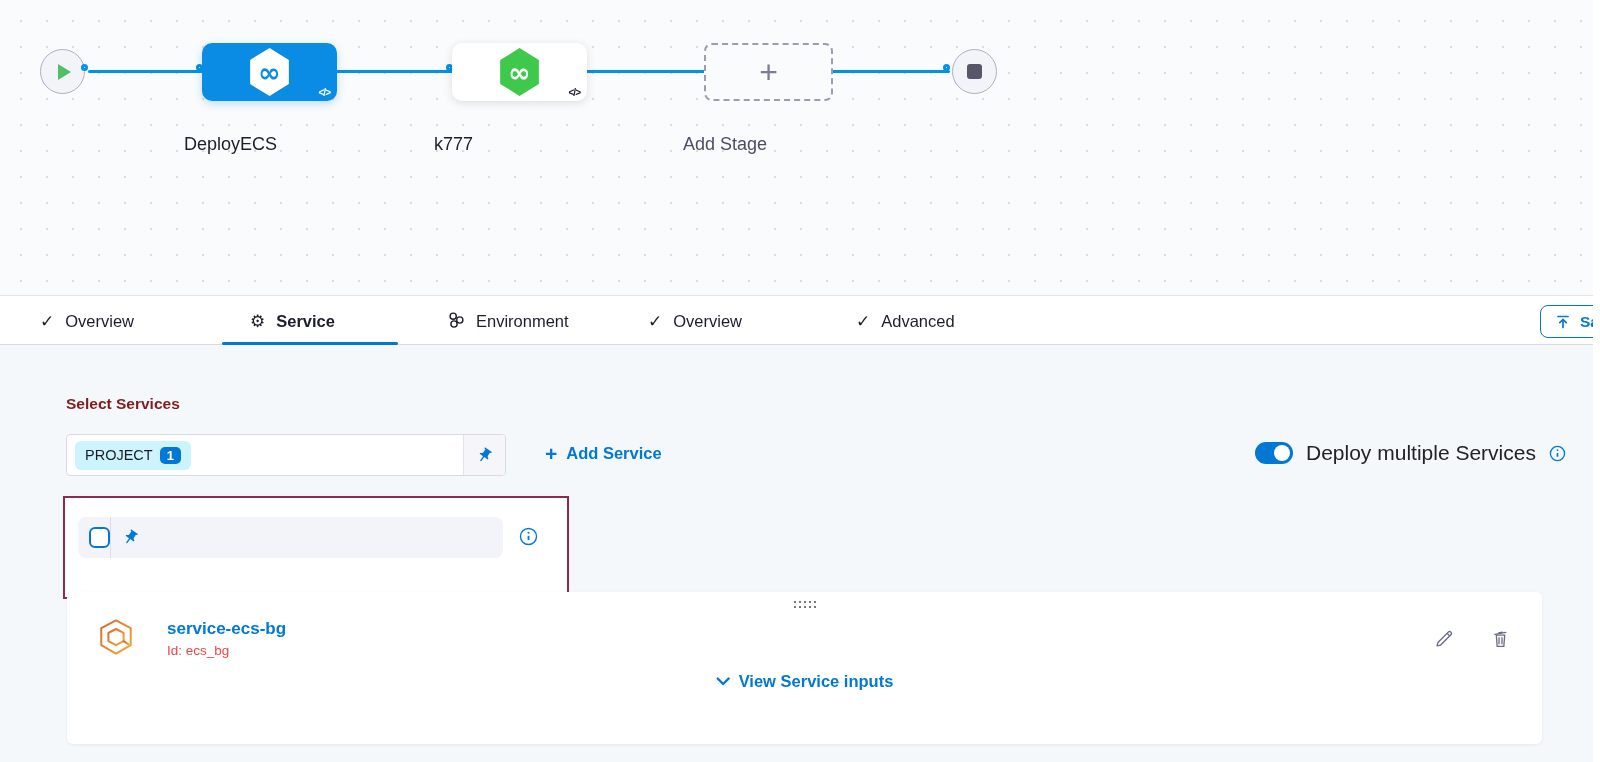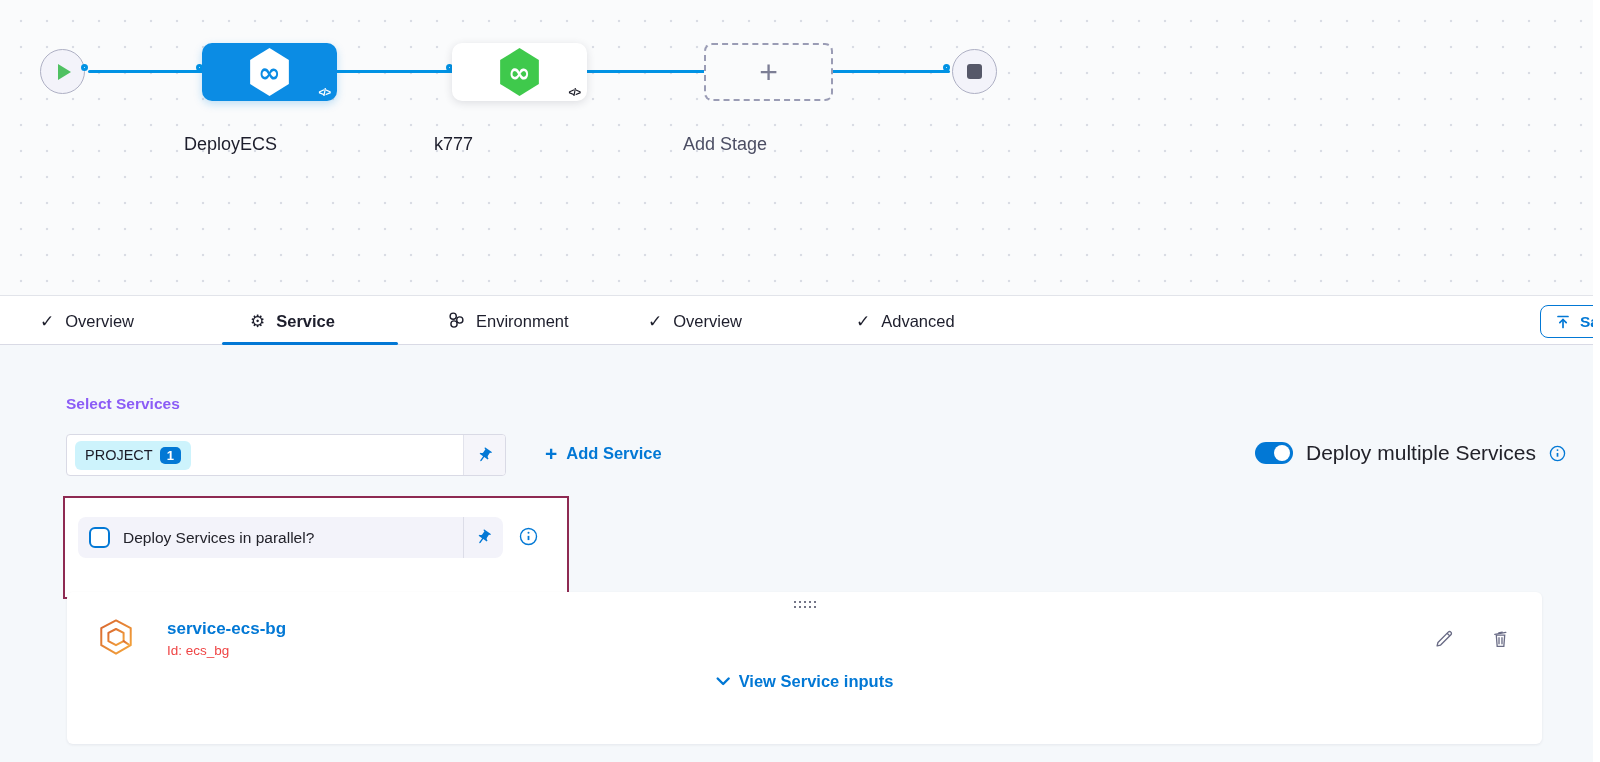--- a/index.html
+++ b/index.html
@@ -78,21 +78,21 @@
   .tab-underline { left:222px; top:342px; width:176px; height:3px; background:#0278d5; border-radius:2px; }
   .save-btn {
     left:1540px; top:305px; height:33px; padding:0 14px;
     display:flex; align-items:center; gap:9px;
     border:1.5px solid #0278d5; border-radius:8px; background:#fff;
     color:#0278d5; font-size:15.5px; font-weight:600; cursor:pointer; white-space:nowrap;
   }
 
   
   .content-bg { left:0; top:345px; width:1600px; height:417px; background:#f5f8fb; }
-  .section-label { left:66px; top:395px; font-size:15.5px; font-weight:600; color:#8b5cf6; }
+  .section-label { left:66px; top:395px; font-size:15.5px; font-weight:600; color:#7f1d1d; }
 
   .select-input {
     left:66px; top:434px; width:440px; height:42px;
     background:#fff; border:1px solid #d9dae5; border-radius:4px;
     display:flex; overflow:hidden; cursor:text;
   }
   .select-input .tags { flex:1; display:flex; align-items:center; padding:0 8px; }
   .svc-tag {
     display:flex; align-items:center; gap:7px;
     background:#cdf3fc; border-radius:6px; padding:6px 10px;
@@ -267,21 +267,20 @@
         <path d="M9 8.4v4" stroke-width="1.8"></path>
         <circle cx="9" cy="5.4" r="1" fill="#0278d5" stroke="none"></circle>
       </svg>
   </span>
 </div>
 
 <div class="abs annotation-box"></div>
 
 <div class="abs parallel-field">
   <div class="checkbox"></div>
-  <span class="parallel-label">Deploy Services in parallel?</span>
   <div class="pin-seg">
     <svg width="17" height="17" viewBox="0 0 24 24" style="transform:rotate(35deg);">
         <path fill="#0278d5" d="M16 9V4h1c.55 0 1-.45 1-1s-.45-1-1-1H7c-.55 0-1 .45-1 1s.45 1 1 1h1v5c0 1.66-1.34 3-3 3v2h5.97v7l1 1 1-1v-7H19v-2c-1.66 0-3-1.34-3-3z"></path>
       </svg>
   </div>
 </div>
 <span class="abs info-btn info-parallel">
   <svg width="19" height="19" viewBox="0 0 18 18" fill="none" stroke="#0278d5" stroke-width="1.3">
       <circle cx="9" cy="9" r="7.6"></circle>
       <path d="M9 8.4v4" stroke-width="1.7"></path>

